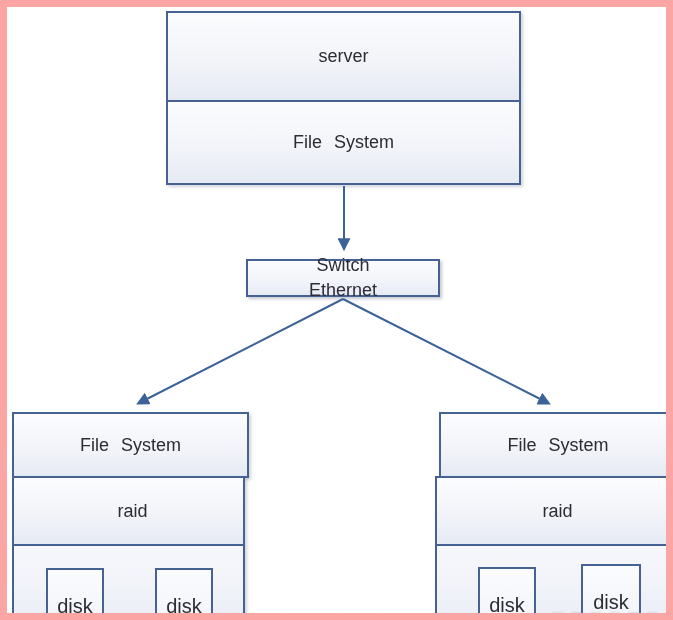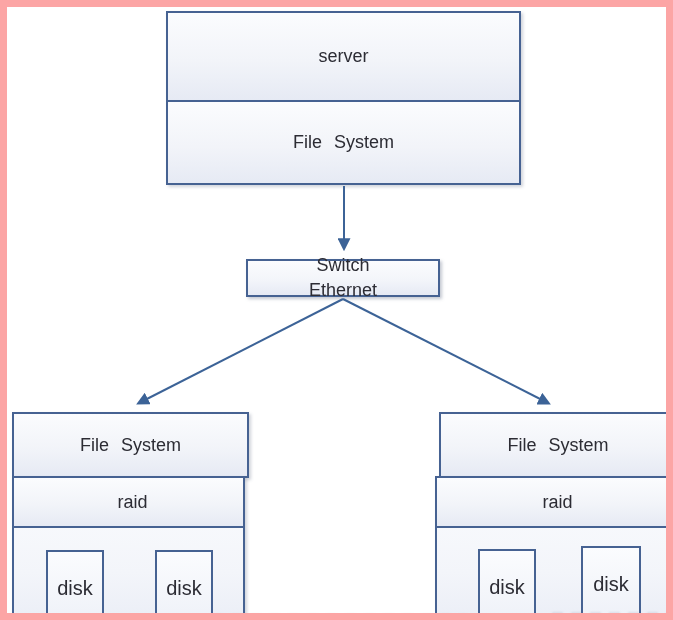--- a/index.html
+++ b/index.html
@@ -54,21 +54,21 @@
     color: #2c2c34;
   }
 
   
   .fs-box { height: 66px; }
   .fs-box .section { height: 100%; }
   #left-fs  { left: 5px;   top: 405px; width: 237px; }
   #left-lower { left: 5px;   top: 469px; width: 233px; height: 175px; }
   #right-fs { left: 432px; top: 405px; width: 238px; }
   #right-lower { left: 428px; top: 469px; width: 237px; height: 175px; }
-  .lower-box .raid-section { height: 50px; border-bottom: 2px solid #466292; padding-left: 8px; }
+  .lower-box .raid-section { height: 68px; border-bottom: 2px solid #466292; padding-left: 8px; }
   .disk-area { position: relative; height: 107px; }
   .disk-box {
     position: absolute;
     border: 2px solid #466292;
     background: linear-gradient(to bottom, #fbfcfe 0%, #eef1f8 100%);
     box-sizing: border-box;
     width: 58px;
     height: 76px;
     display: flex;
     align-items: center;

